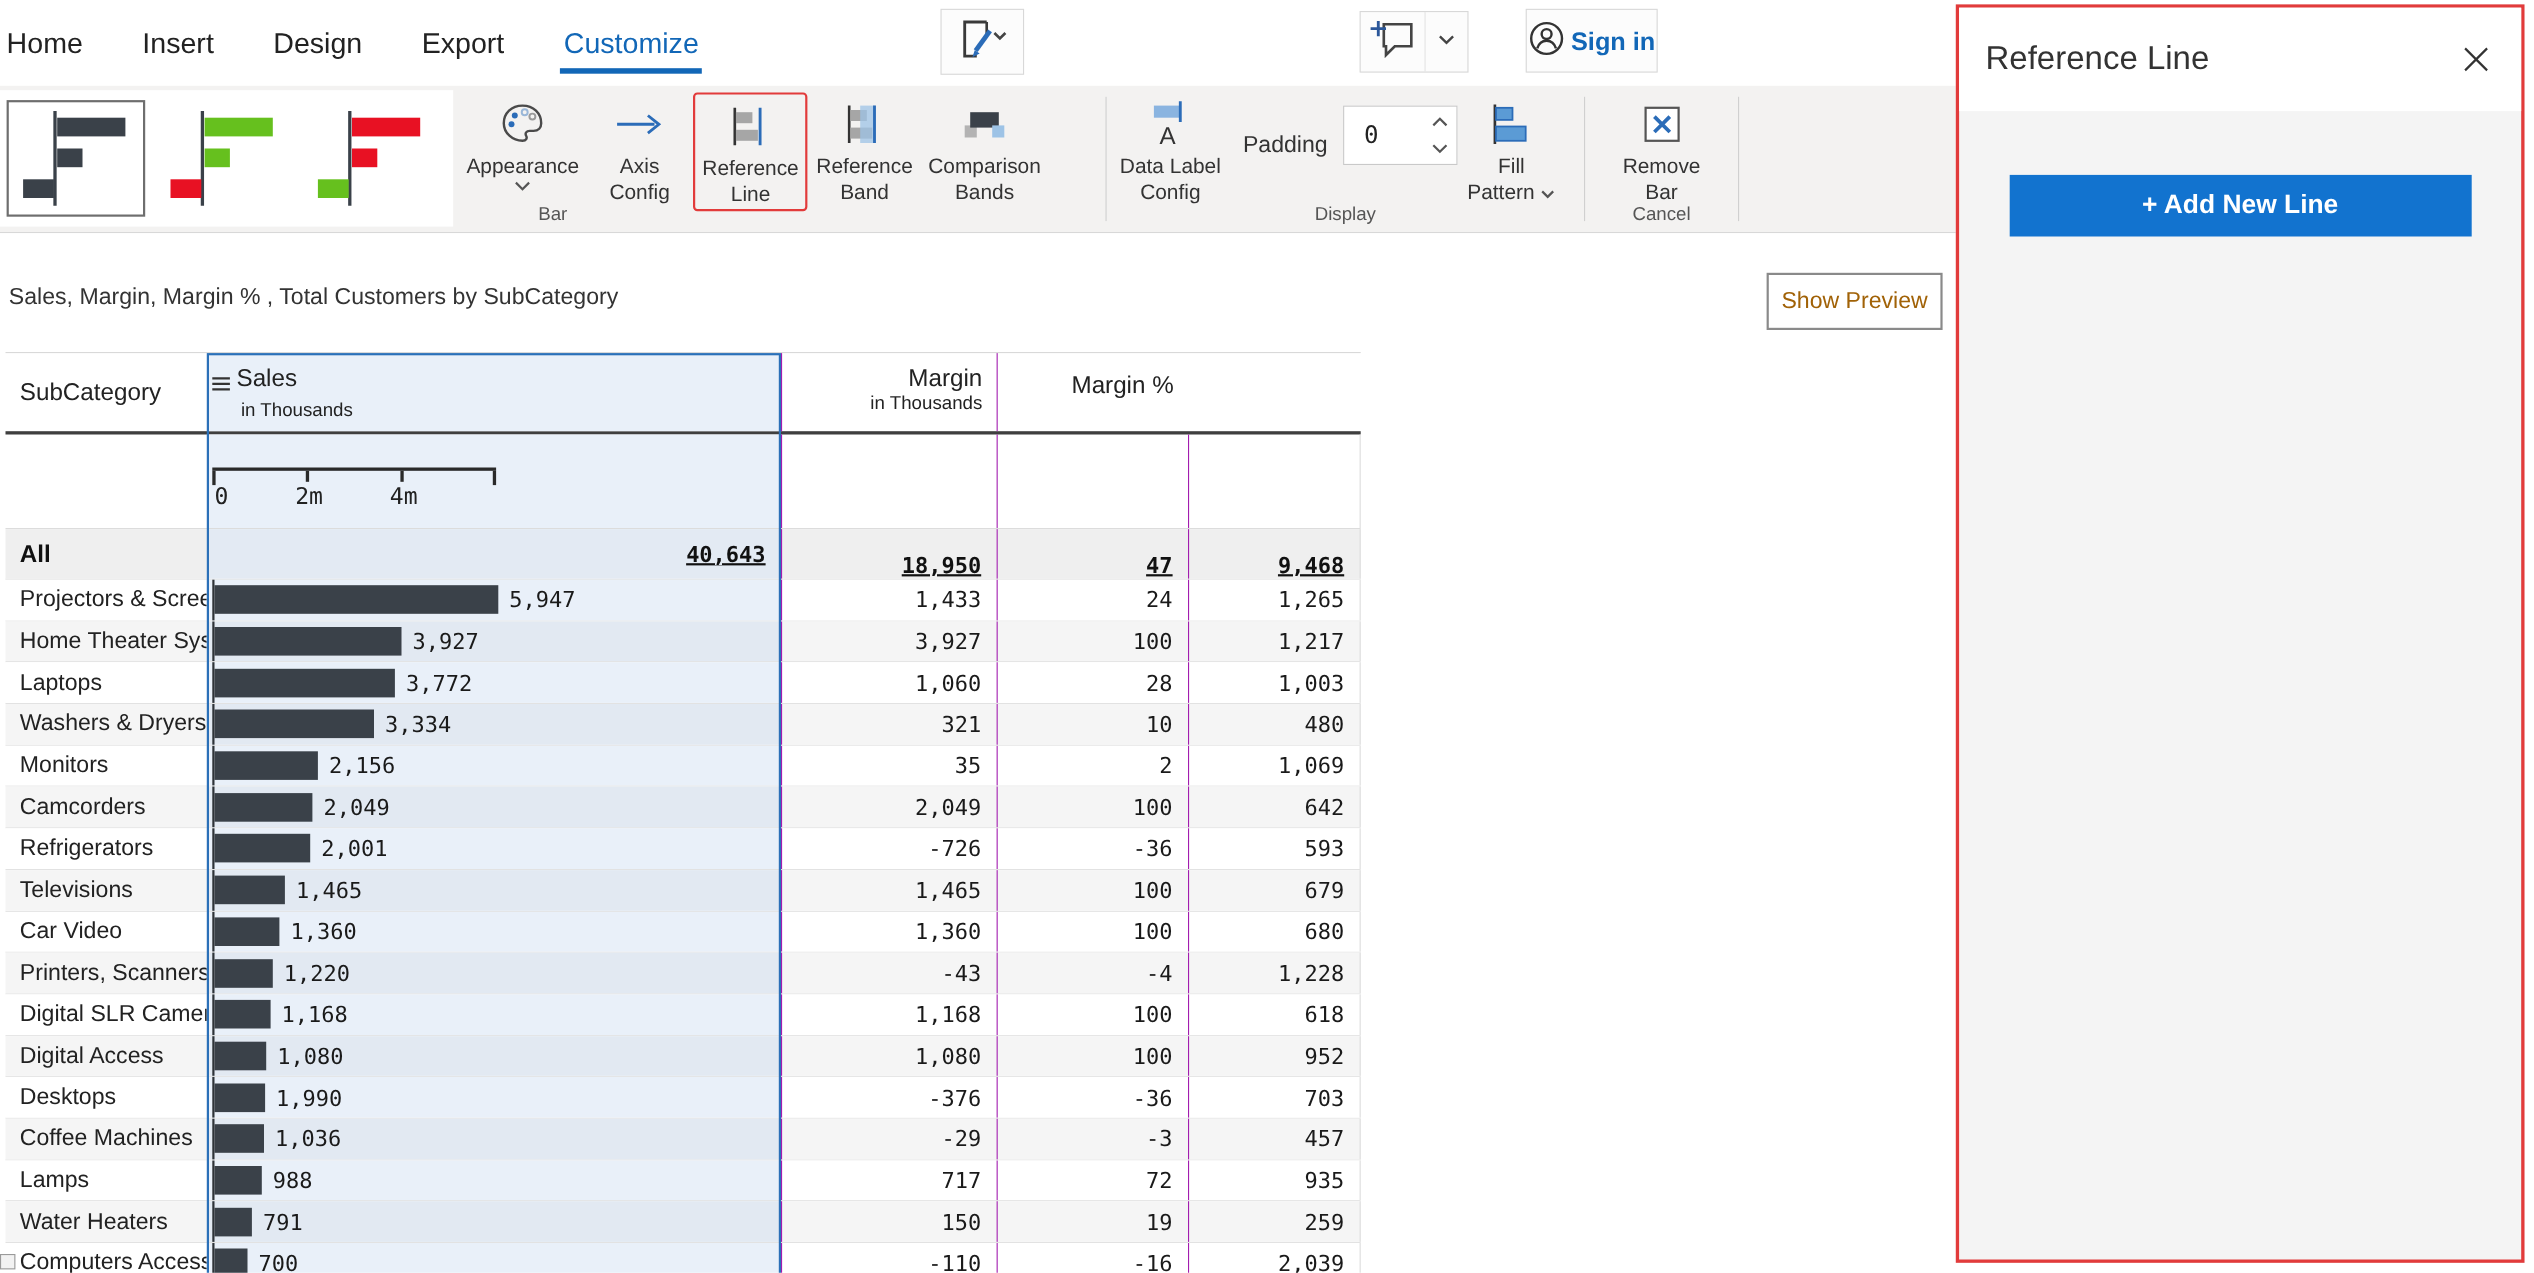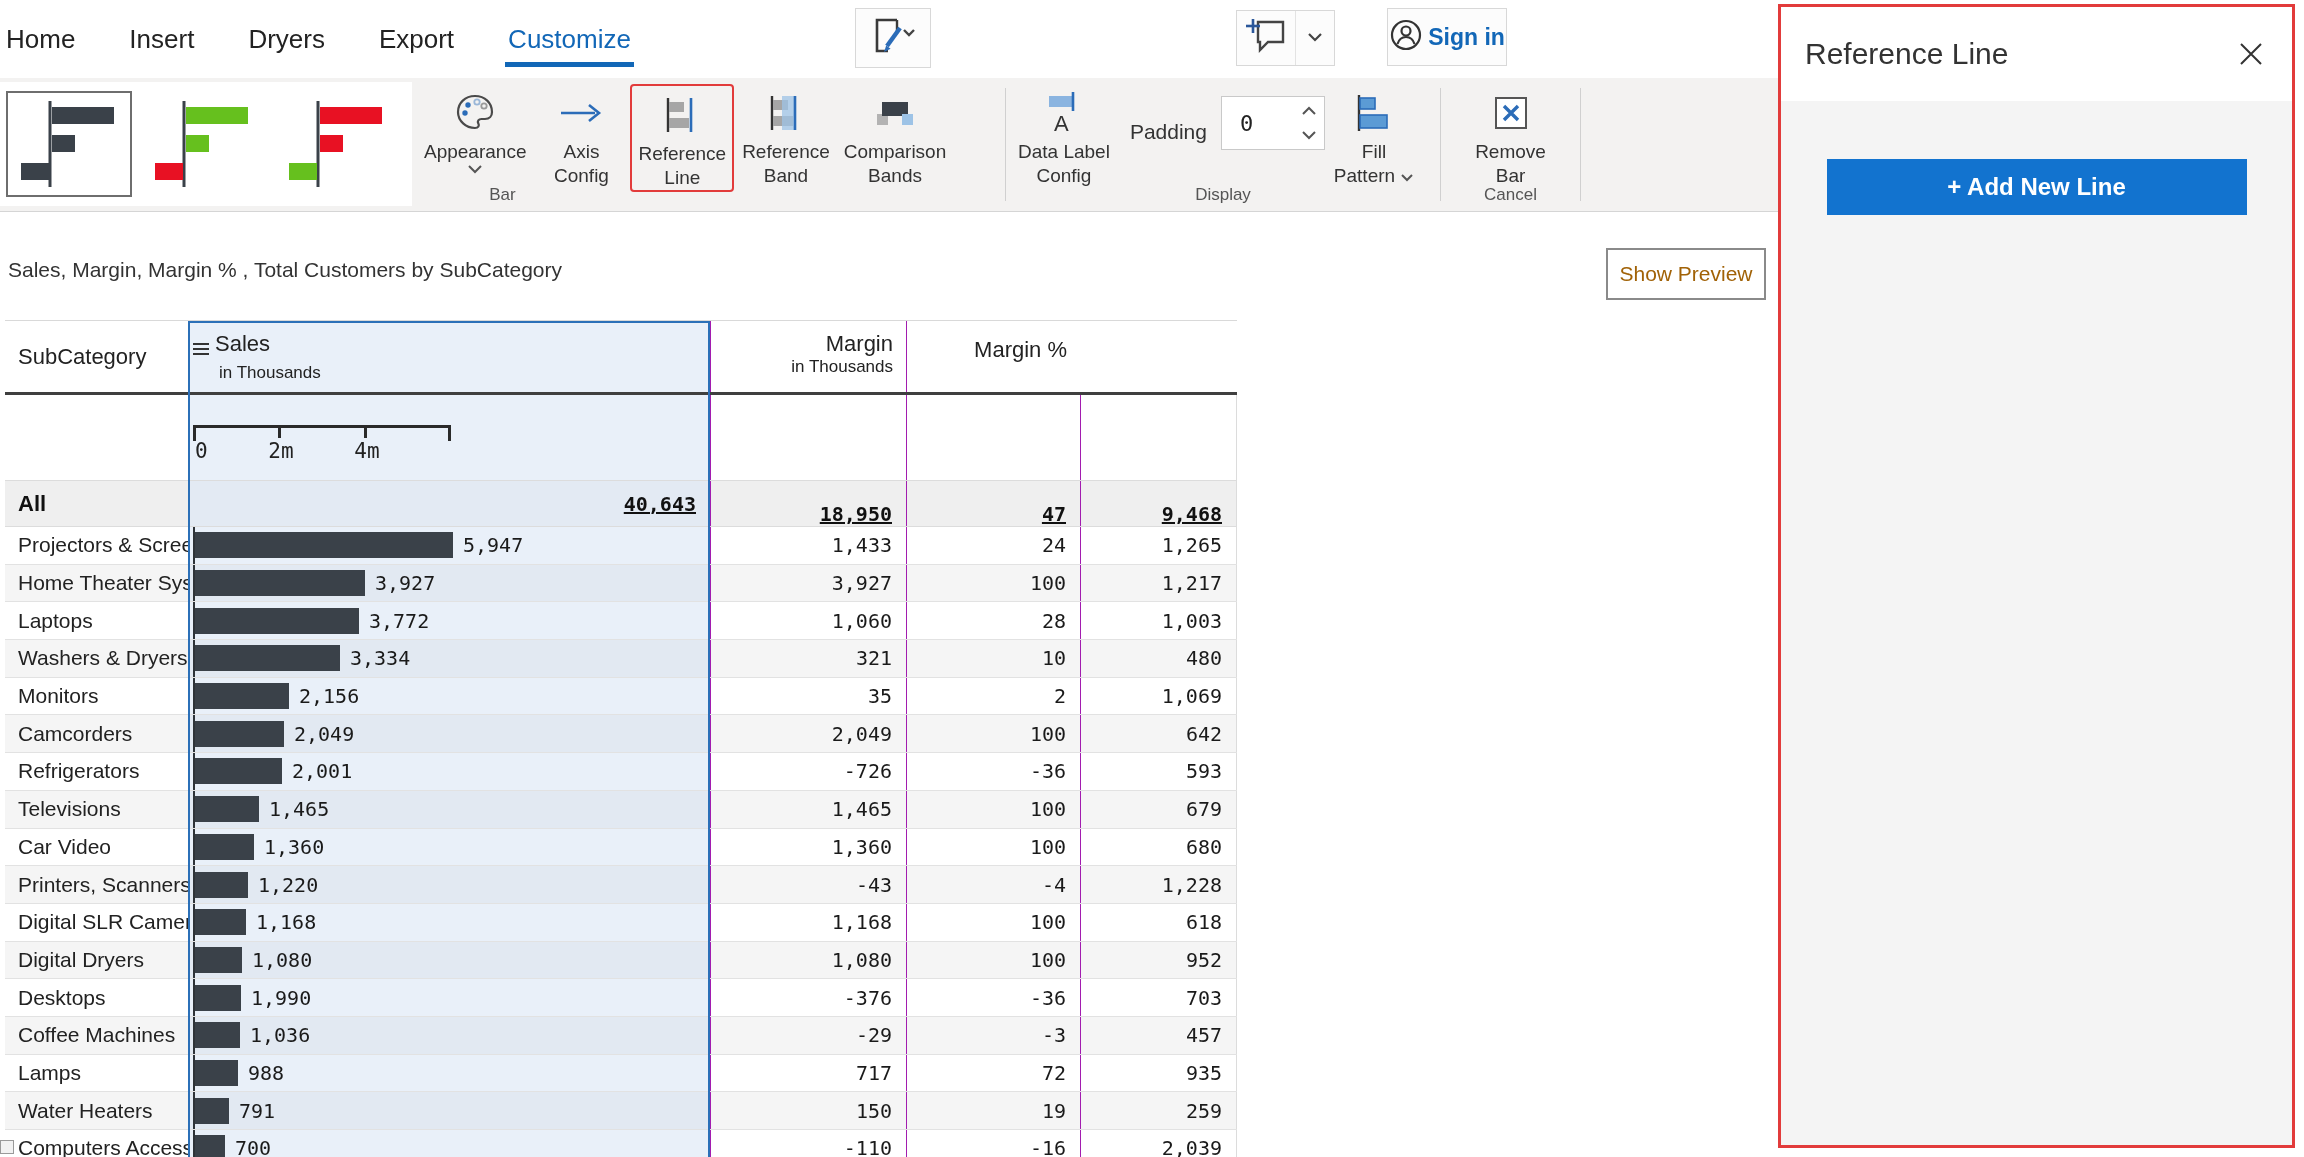--- a/index.html
+++ b/index.html
@@ -103,21 +103,21 @@
   .add-line-btn{margin:58px auto 0;width:420px;height:56px;background:#1273cf;color:#fff;font-weight:bold;font-size:24px;
                 display:flex;align-items:center;justify-content:center;cursor:pointer;}
 </style>
 </head>
 <body>
 
 <div class="topbar">
   <div class="tabs">
       <div class="tab">Home</div>
       <div class="tab">Insert</div>
-      <div class="tab">Dryers</div>
+      <div class="tab">Design</div>
       <div class="tab">Export</div>
       <div class="tab active">Customize</div>
     </div>
 
   <div class="topbtn edit-btn">
     <span>
       <svg width="52" height="46" viewBox="0 0 52 46">
         <path d="M30 7 H10 V38 H21" fill="none" stroke="#3a3a3a" stroke-width="2.6"></path>
         <line x1="30" y1="7" x2="30" y2="18" stroke="#3a3a3a" stroke-width="2.4"></line>
         <line x1="20" y1="33" x2="33" y2="15" stroke="#2b6cb8" stroke-width="4.4"></line>
@@ -506,21 +506,21 @@
           <div class="cell c0 d-label">Digital SLR Cameras</div>
           <div class="cell c1 d-sales">
             <div class="bar" style="width: 51px; background: rgb(58, 65, 73);"></div>
             <span class="bar-label num">1,168</span>
           </div>
           <div class="cell c2 d-val num">1,168</div>
           <div class="cell c3 d-val num">100</div>
           <div class="cell c4 d-val num">618</div>
         </div>
         <div class="drow striped">
-          <div class="cell c0 d-label">Digital Dryers</div>
+          <div class="cell c0 d-label">Digital Access</div>
           <div class="cell c1 d-sales">
             <div class="bar" style="width: 47px; background: rgb(58, 65, 73);"></div>
             <span class="bar-label num">1,080</span>
           </div>
           <div class="cell c2 d-val num">1,080</div>
           <div class="cell c3 d-val num">100</div>
           <div class="cell c4 d-val num">952</div>
         </div>
         <div class="drow">
           <div class="cell c0 d-label">Desktops</div>

